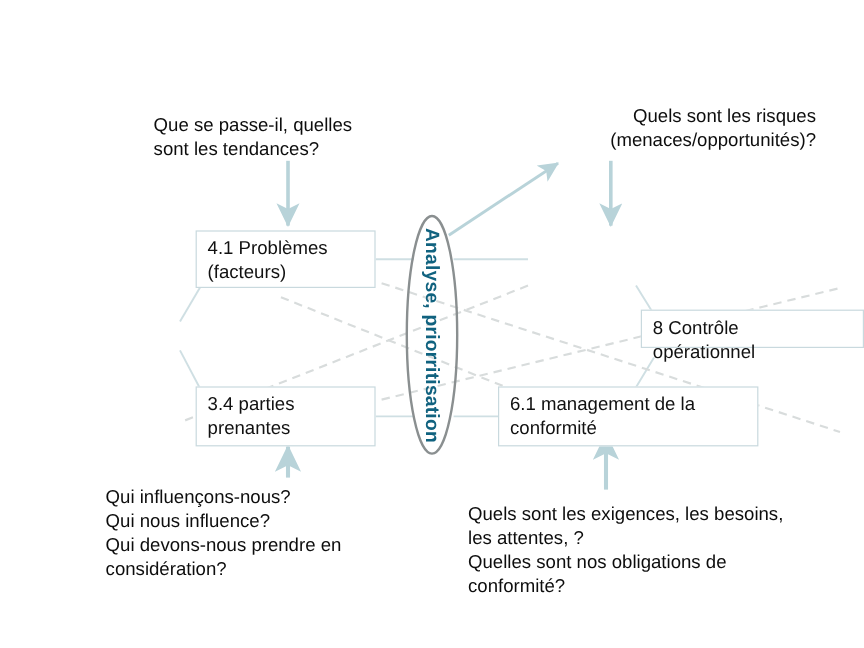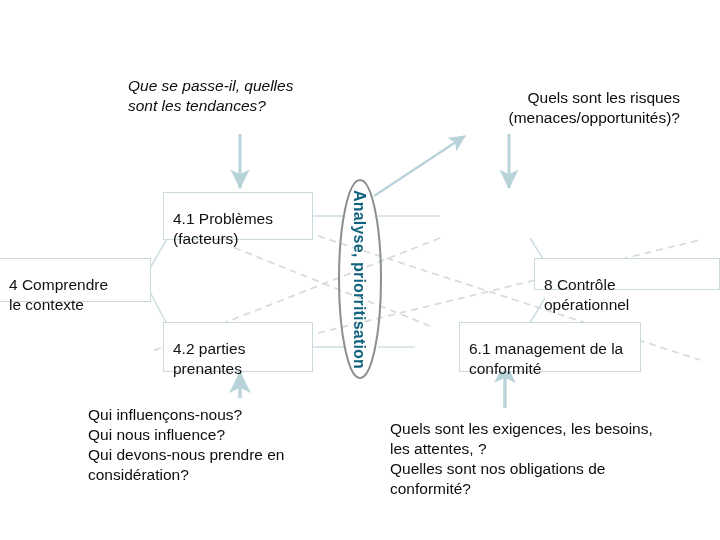--- a/index.html
+++ b/index.html
@@ -29,21 +29,21 @@
     pointer-events: none;
   }
   .node-box {
     position: absolute;
     box-sizing: border-box;
     border: 1px solid #c9d9de;
     background: #ffffff;
     font-size: 15.5px;
     line-height: 1.28;
     color: #111111;
-    padding: 16px 8px 5px 9px;
+    padding: 5px 8px 5px 9px;
     white-space: pre-line;
   }
   .free-text {
     position: absolute;
     font-size: 15.5px;
     line-height: 1.30;
     color: #0d0d0d;
     white-space: pre-line;
   }
   .ellipse-label {
@@ -101,47 +101,45 @@
     <line x1="378" y1="347" x2="415" y2="347" stroke="#cfdfe3" stroke-width="1.6"></line>
 
     <line x1="318" y1="236" x2="700" y2="360" stroke="#d8dcdc" stroke-width="1.8" stroke-dasharray="7 5"></line>
     <line x1="318" y1="333" x2="700" y2="240" stroke="#d8dcdc" stroke-width="1.8" stroke-dasharray="7 5"></line>
     <line x1="440" y1="238" x2="150" y2="352" stroke="#d8dcdc" stroke-width="1.8" stroke-dasharray="7 5"></line>
     <line x1="430" y1="326" x2="230" y2="246" stroke="#d8dcdc" stroke-width="1.8" stroke-dasharray="7 5"></line>
 
     <ellipse cx="360" cy="279" rx="21" ry="99" fill="none" stroke="#8a8f90" stroke-width="2"></ellipse>
   </svg>
 
-  <div class="free-text" style="left:128px; top:76px; width:230px;font-style:italic;">Que se passe-il, quelles
+  <div class="free-text" style="left:128px; top:95px; width:230px;">Que se passe-il, quelles
 sont les tendances?</div>
 
   <div class="free-text" style="left:390px; top:88px; width:290px;text-align:right;">Quels sont les risques
 (menaces/opportunités)?</div>
 
   <div class="free-text" style="left:390px; top:419px; width:320px;">Quels sont les exigences, les besoins,
 les attentes, ?
 Quelles sont nos obligations de
 conformité?</div>
 
   <div class="free-text" style="left:88px; top:405px; width:260px;">Qui influençons-nous?
 Qui nous influence?
 Qui devons-nous prendre en
 considération?</div>
 
   <div class="node-box" style="left:163px; top:192px; width:150px; height:48px;">4.1 Problèmes
 (facteurs)</div>
 
 
-  <div class="node-box" style="left:-1px; top:258px; width:152px; height:44px;">4 Comprendre
-le contexte</div>
 
   <div class="node-box" style="left:534px; top:258px; width:186px; height:32px;">8 Contrôle
 opérationnel</div>
 
-  <div class="node-box" style="left:163px; top:322px; width:150px; height:50px;">4.2 parties
+  <div class="node-box" style="left:163px; top:322px; width:150px; height:50px;">3.4 parties
 prenantes</div>
 
-  <div class="node-box" style="left:415px; top:322px; width:182px; height:50px;margin-left:44px;">6.1 management de la
+  <div class="node-box" style="left:415px; top:322px; width:217px; height:50px;">6.1 management de la
 conformité</div>
 
   <div class="ellipse-label vrot" style="left:368px; top:190px;">Analyse, priorritisation</div>
 
 </div>
 
 </body></html>

